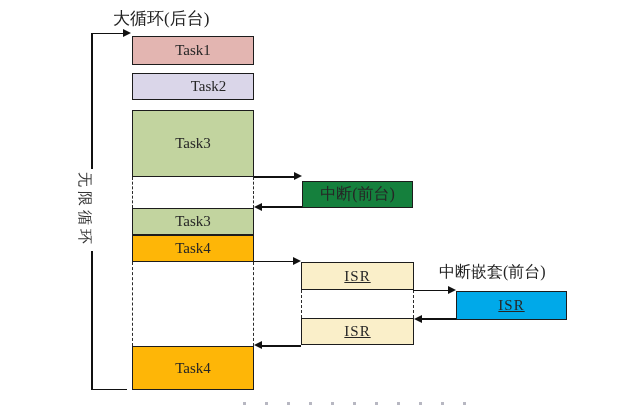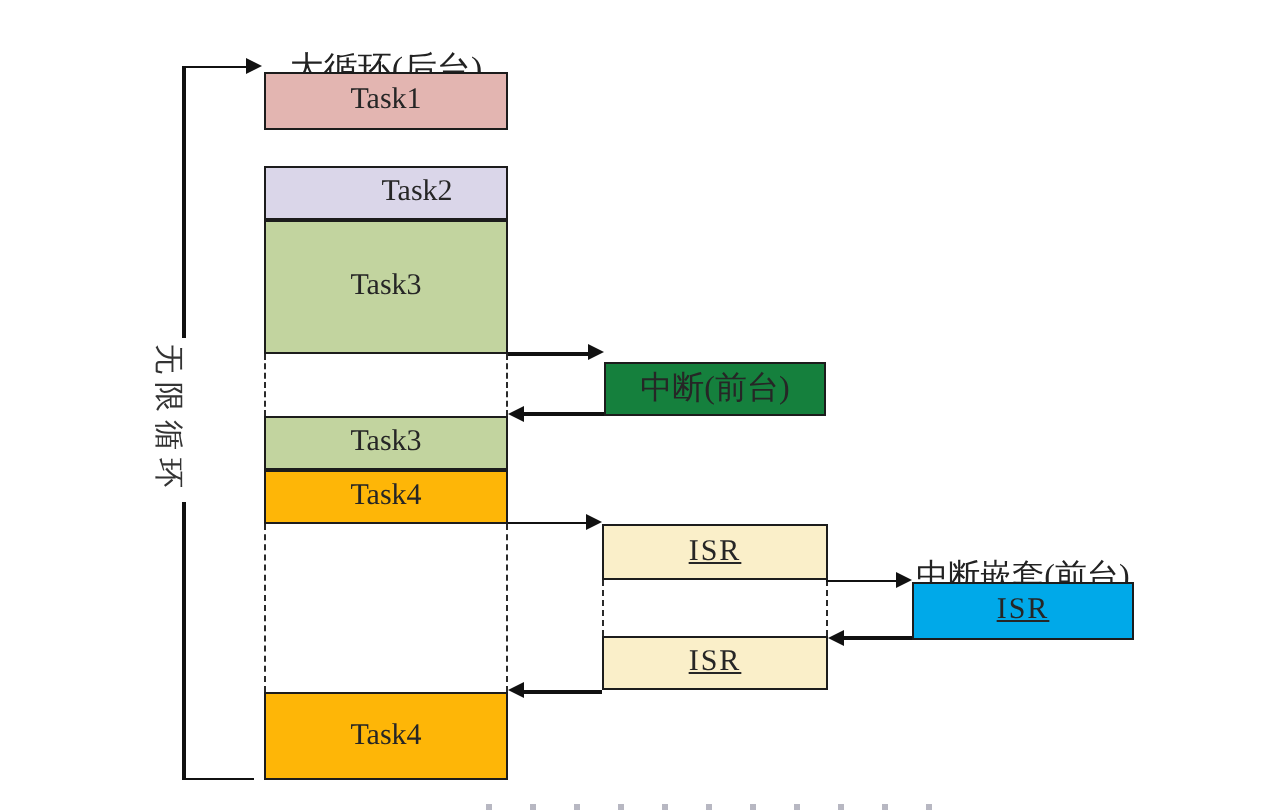--- a/index.html
+++ b/index.html
@@ -10,21 +10,21 @@
   .box{
     position:absolute;box-sizing:border-box;border:1.4px solid #1c1c1c;
     display:flex;align-items:center;justify-content:center;
     font-size:15px;color:#262626;
   }
   .hline{position:absolute;height:1.5px;background:#111;}
   .vline{position:absolute;width:1.5px;background:#111;}
   .vdash{position:absolute;width:0;border-left:1.4px dashed #2a2a2a;}
   .ah-right{position:absolute;width:0;height:0;border-top:4.5px solid transparent;border-bottom:4.5px solid transparent;border-left:8px solid #111;}
   .ah-left{position:absolute;width:0;height:0;border-top:4.5px solid transparent;border-bottom:4.5px solid transparent;border-right:8px solid #111;}
-  .caption-text{position:absolute;font-size:16px;white-space:nowrap;text-align:center;margin-top:16px;}
+  .caption-text{position:absolute;font-size:16px;white-space:nowrap;}
   #loop-label{
     position:absolute;left:84px;top:210px;
     transform:translate(-50%,-50%) rotate(90deg);
     background:#fff;padding:0 3px;font-size:15px;letter-spacing:4px;
     white-space:nowrap;color:#333;
   }
   #bg-title{left:113px;top:7px;width:160px;font-size:17px;}
   #nested-title{left:439px;top:262px;width:145px;font-size:16px;}
   .isr-label{letter-spacing:1px;text-decoration:underline;}
   #caption-slivers{
@@ -39,21 +39,21 @@
 
   <div class="vline" style="left:91px;top:33px;height:357px;"></div>
   <div class="hline" style="left:91px;top:32.5px;width:33px;"></div>
   <div class="ah-right" style="left:123px;top:28.5px;"></div>
   <div class="hline" style="left:91px;top:388.5px;width:36px;"></div>
   <div id="loop-label">无限循环</div>
 
   <div id="bg-title" class="caption-text">大循环(后台)</div>
 
   <div class="box" style="left: 132px; top: 36px; width: 122px; height: 29px; background-color: rgb(227, 181, 177);">Task1</div>
-  <div class="box" style="left: 132px; top: 83px; width: 122px; height: 27px; background-color: rgb(218, 214, 233); padding-left: 31px;">Task2</div>
+  <div class="box" style="left: 132px; top: 73px; width: 122px; height: 27px; background-color: rgb(218, 214, 233); padding-left: 31px;">Task2</div>
   <div class="box" style="left: 132px; top: 110px; width: 122px; height: 67px; background-color: rgb(194, 212, 159);">Task3</div>
 
   <div class="vdash" style="left:132px;top:177px;height:31px;"></div>
   <div class="vdash" style="left:252.6px;top:177px;height:31px;"></div>
 
   <div class="box" style="left: 132px; top: 208px; width: 122px; height: 27px; background-color: rgb(194, 212, 159);">Task3</div>
   <div class="box" style="left: 132px; top: 235px; width: 122px; height: 27px; background-color: rgb(254, 182, 7);">Task4</div>
 
   <div class="vdash" style="left:132px;top:262px;height:84px;"></div>
   <div class="vdash" style="left:252.6px;top:262px;height:84px;"></div>

